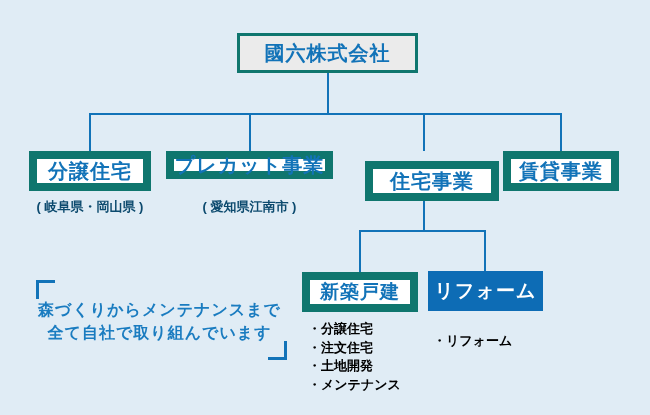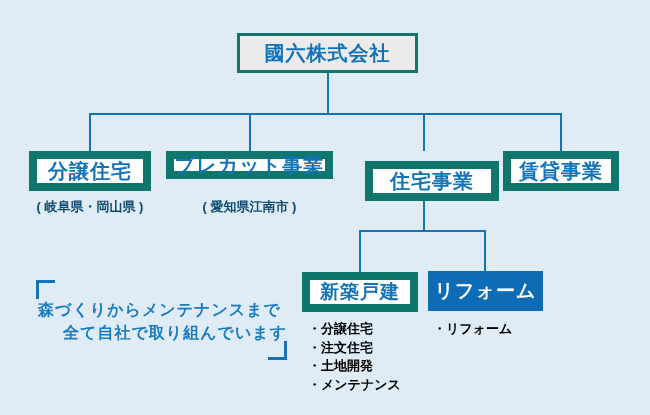--- a/index.html
+++ b/index.html
@@ -66,21 +66,21 @@
     position:absolute;
     left:0;right:0;
     text-align:center;
     color:#1a7cc0;
     font-size:16px;
     font-weight:700;
     letter-spacing:1px;
     white-space:nowrap;
   }
   .tagline .l1{top:20px;}
-  .tagline .l2{top:43px;text-align:right;}
+  .tagline .l2{top:43px;}
   .bracket{position:absolute;width:19px;height:19px;box-sizing:border-box;}
   .bracket.tl{left:4px;top:0;border-left:3px solid #1273b8;border-top:3px solid #1273b8;}
   .bracket.br{right:0;bottom:0;border-right:3px solid #1273b8;border-bottom:3px solid #1273b8;}
 </style>
 </head>
 <body>
 
 <div class="stage">
 
   <div class="line v" style="left:327px;top:73px;height:40px"></div>
@@ -121,21 +121,21 @@
   <div class="box sub highlight" style="left:428px;top:271px;width:115px;height:40px">
     <span>リフォーム</span>
   </div>
 
   <div class="list" style="left:308px;top:320px">
     <div>・分譲住宅</div>
     <div>・注文住宅</div>
     <div>・土地開発</div>
     <div>・メンテナンス</div>
   </div>
-  <div class="list" style="left:433px;top:320px">
+  <div class="list" style="left:433px;top:332px">
     <div>・リフォーム</div>
   </div>
 
   <div class="tagline">
     <div class="bracket tl"></div>
     <div class="bracket br"></div>
     <div class="text l1">森づくりからメンテナンスまで</div>
     <div class="text l2">全て自社で取り組んでいます</div>
   </div>
 

